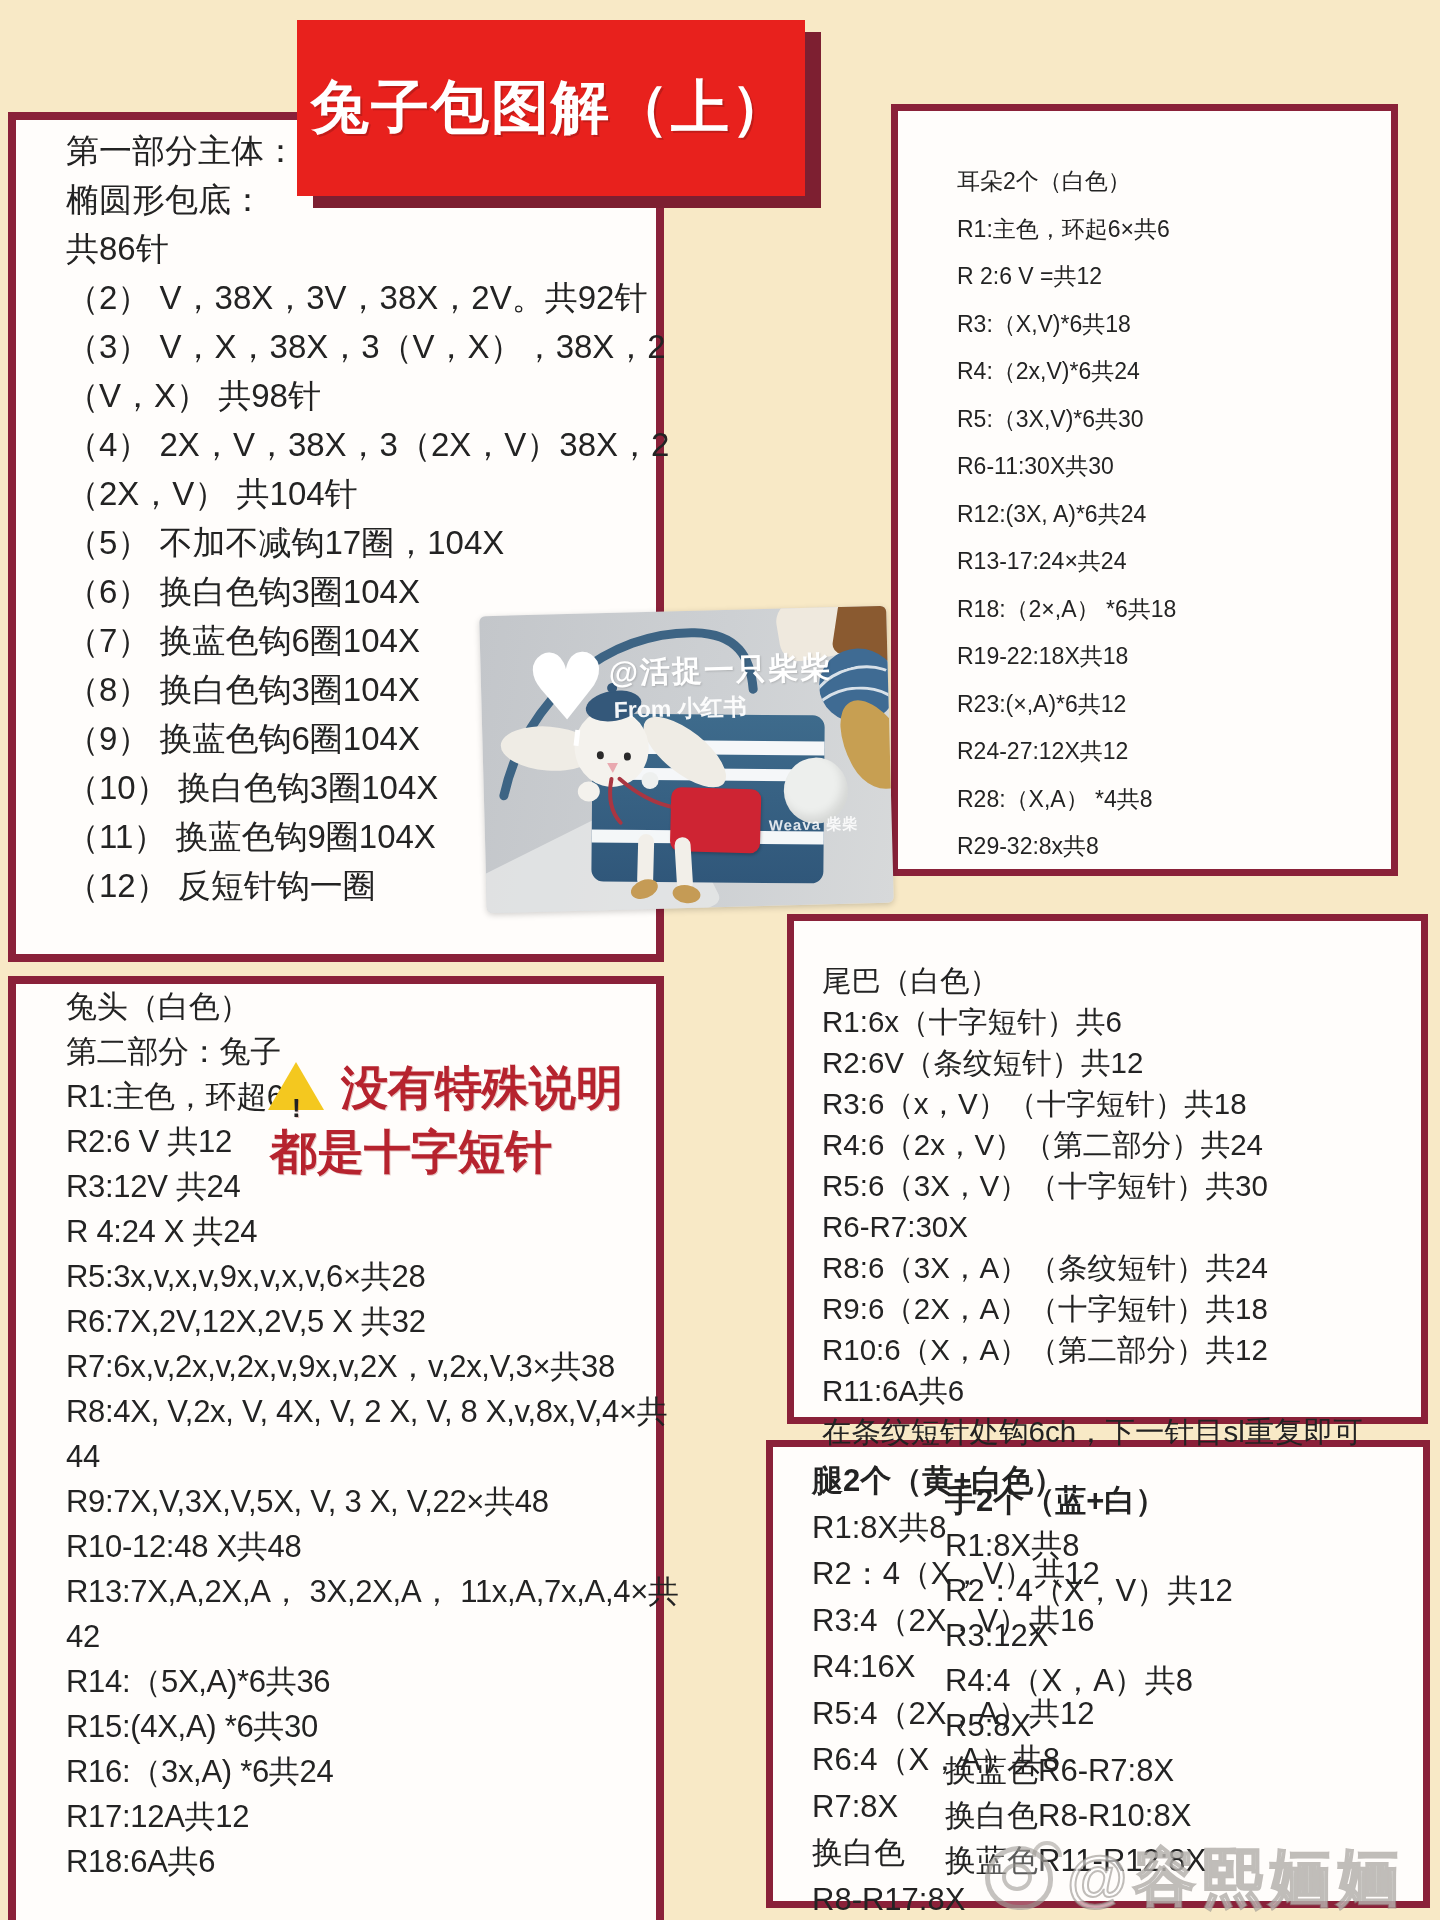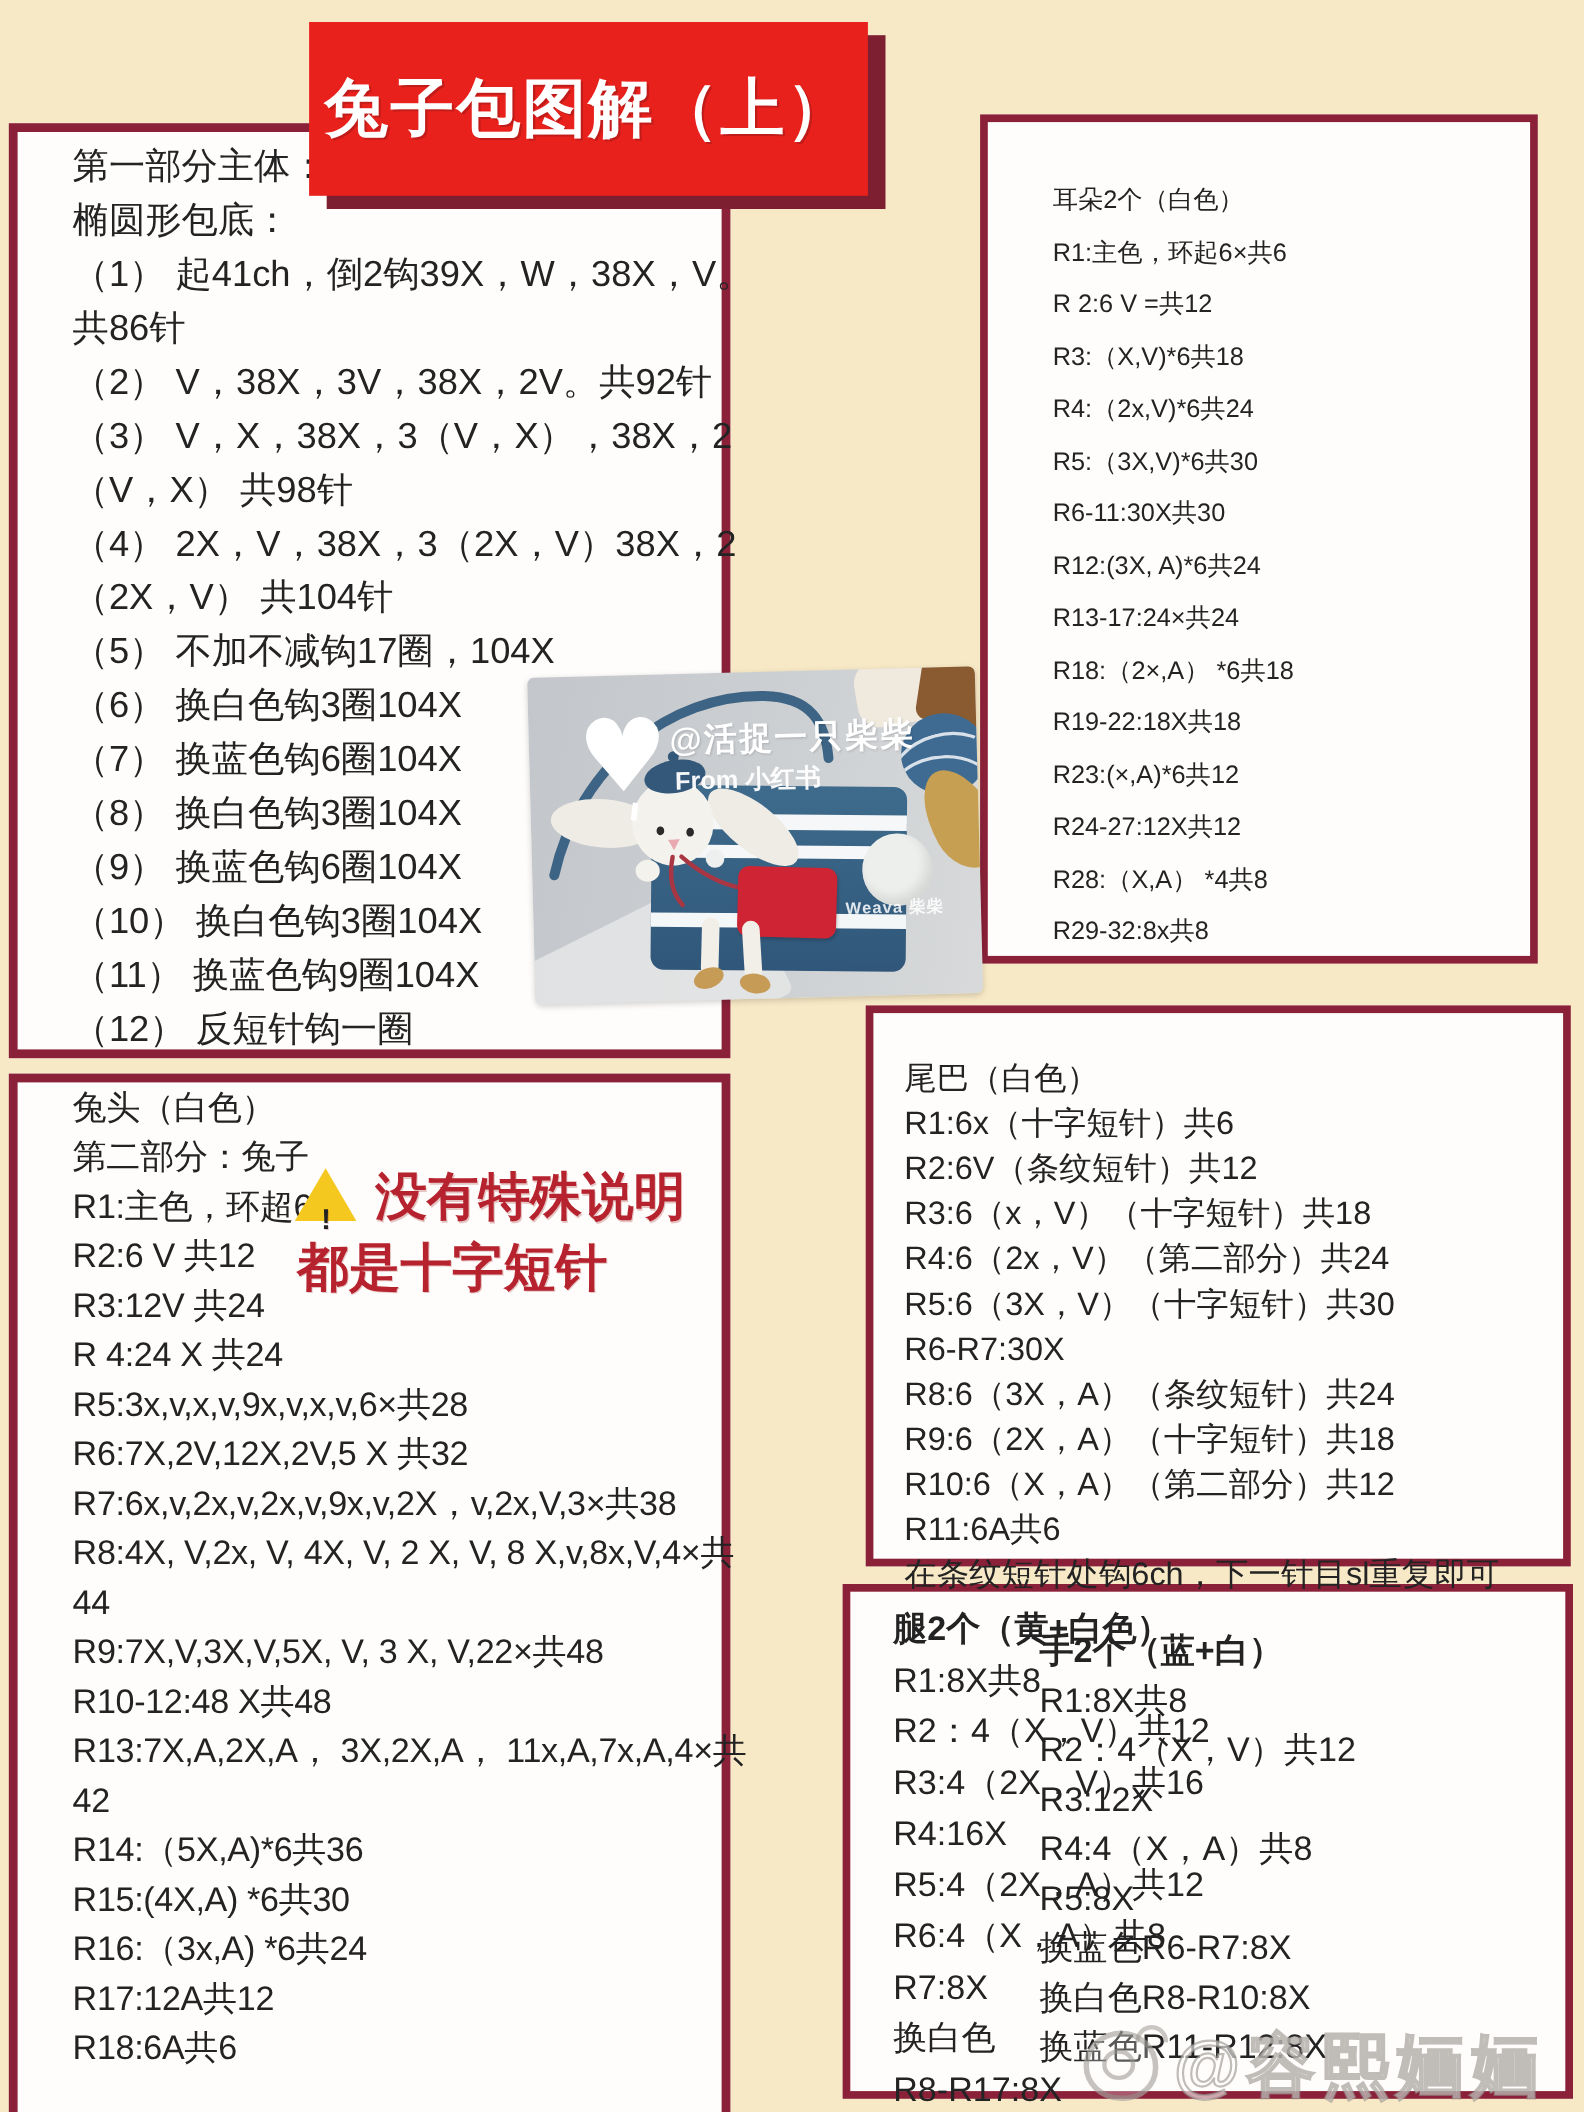--- a/index.html
+++ b/index.html
@@ -4,21 +4,21 @@
 <style>
   html,body{margin:0;padding:0;}
   body{width:1440px;height:1920px;position:relative;overflow:hidden;
        background:#f8e9c6;font-family:"Liberation Sans","DejaVu Sans",sans-serif;
        color:#232323;}
   .panel{position:absolute;background:#fffdfb;border:8px solid #8a2139;box-sizing:border-box;}
   .plines{position:absolute;white-space:nowrap;}
   .tline{white-space:nowrap;}
 
   
-  .banner{position:absolute;left:281px;top:20px;width:508px;height:158px;
+  .banner{position:absolute;left:297px;top:20px;width:508px;height:176px;
           background:#e8211d;z-index:6;display:flex;align-items:center;justify-content:center;
           box-shadow:16px 12px 0 #7d1f31;}
   .banner span{color:#ffffff;font-size:58px;font-weight:bold;letter-spacing:2px;
           text-shadow:2px 2px 0 rgba(120,20,20,.35);}
 
   
   #panel-main {left:8px;  top:112px; width:656px;height:850px;}
   #panel-ears {left:891px; top:104px; width:507px;height:772px;border-width:7px;}
   #panel-tail {left:787px; top:914px; width:641px;height:510px;border-width:7px;}
   #panel-limbs{left:766px; top:1440px;width:664px;height:468px;border-width:7px;}
@@ -103,21 +103,20 @@
 <div class="panel" id="panel-limbs"></div>
 <div class="panel" id="panel-part2"></div>
 
 <div class="banner">
   <span>兔子包图解（上）</span>
 </div>
 
 <div class="plines" id="main-lines">
     <div class="tline">第一部分主体：</div>
     <div class="tline">椭圆形包底：</div>
-    <div class="tline">（1） 起41ch，倒2钩39X，W，38X，V。</div>
     <div class="tline">共86针</div>
     <div class="tline">（2） V，38X，3V，38X，2V。共92针</div>
     <div class="tline">（3） V，X，38X，3（V，X），38X，2</div>
     <div class="tline">（V，X） 共98针</div>
     <div class="tline">（4） 2X，V，38X，3（2X，V）38X，2</div>
     <div class="tline">（2X，V） 共104针</div>
     <div class="tline">（5） 不加不减钩17圈，104X</div>
     <div class="tline">（6） 换白色钩3圈104X</div>
     <div class="tline">（7） 换蓝色钩6圈104X</div>
     <div class="tline">（8） 换白色钩3圈104X</div>

